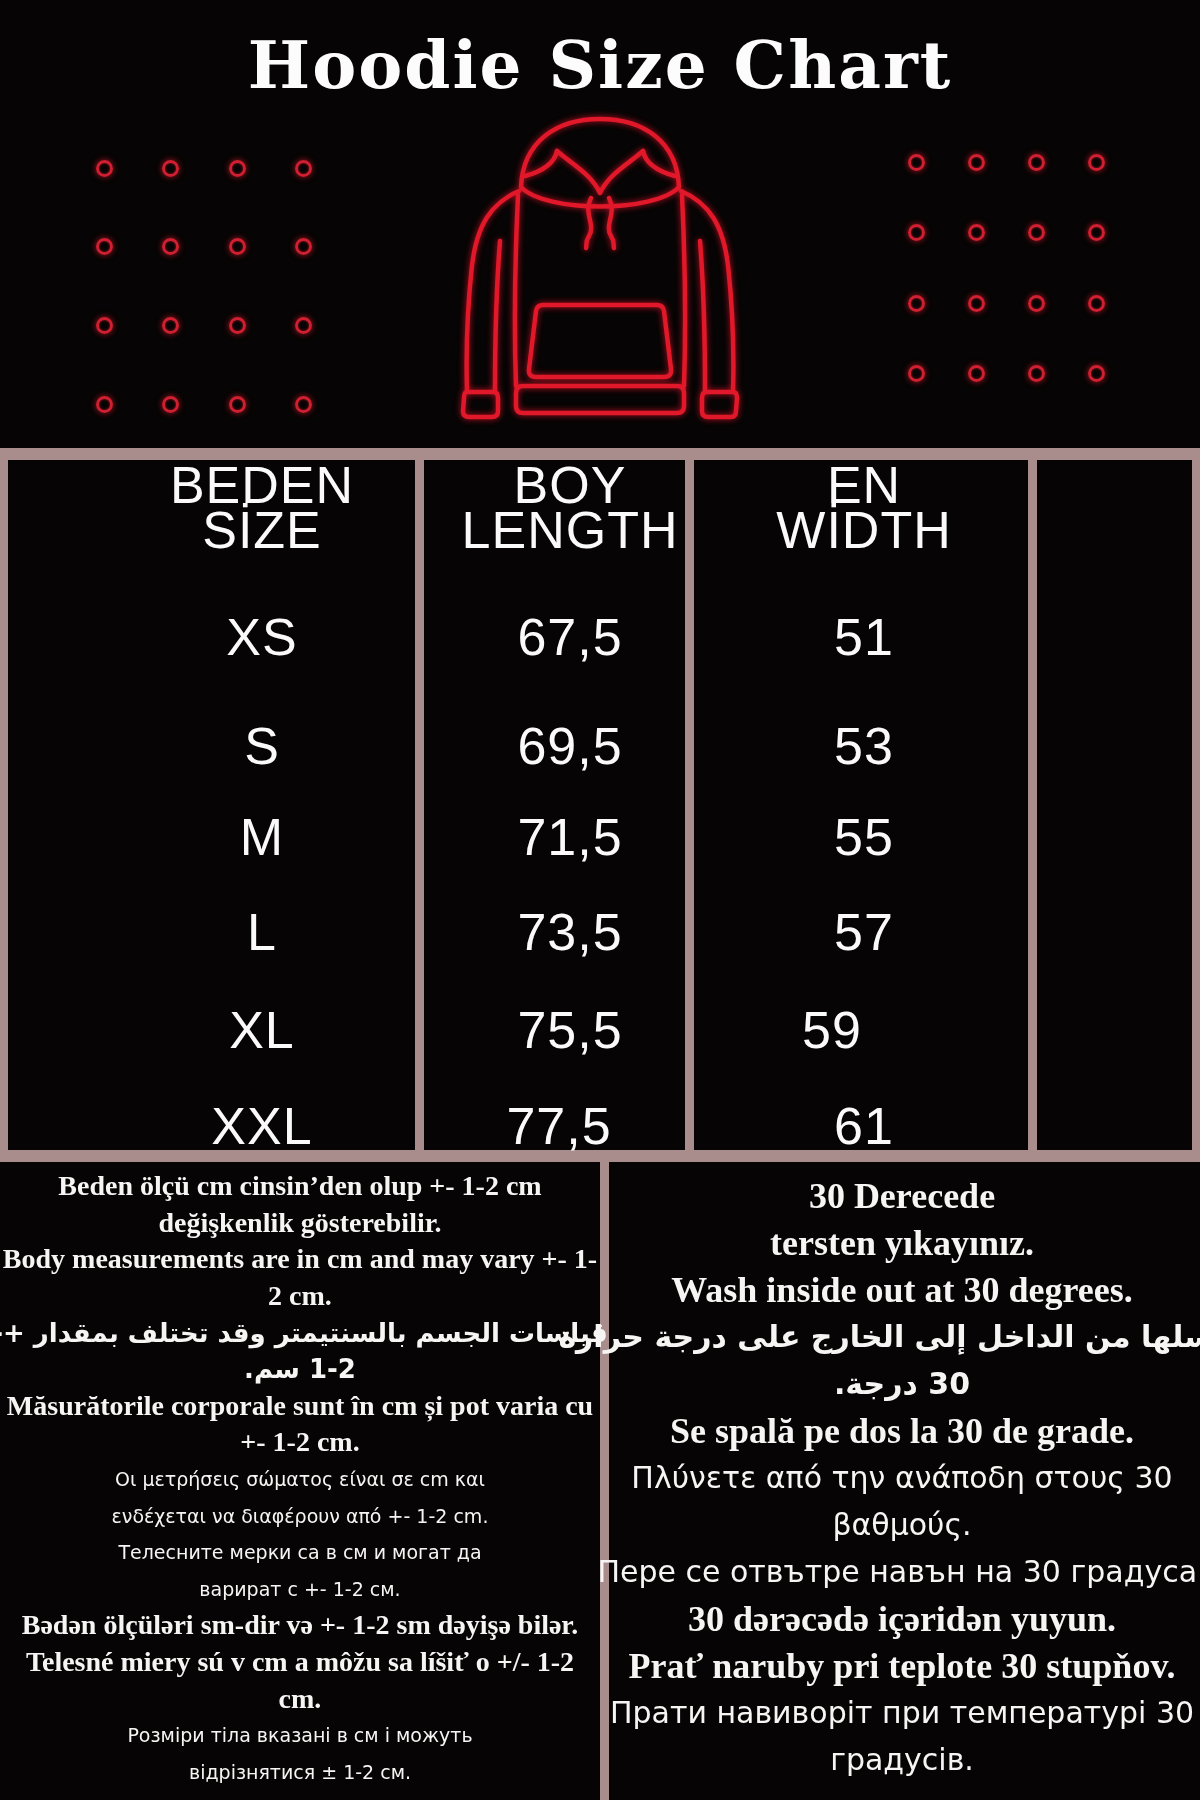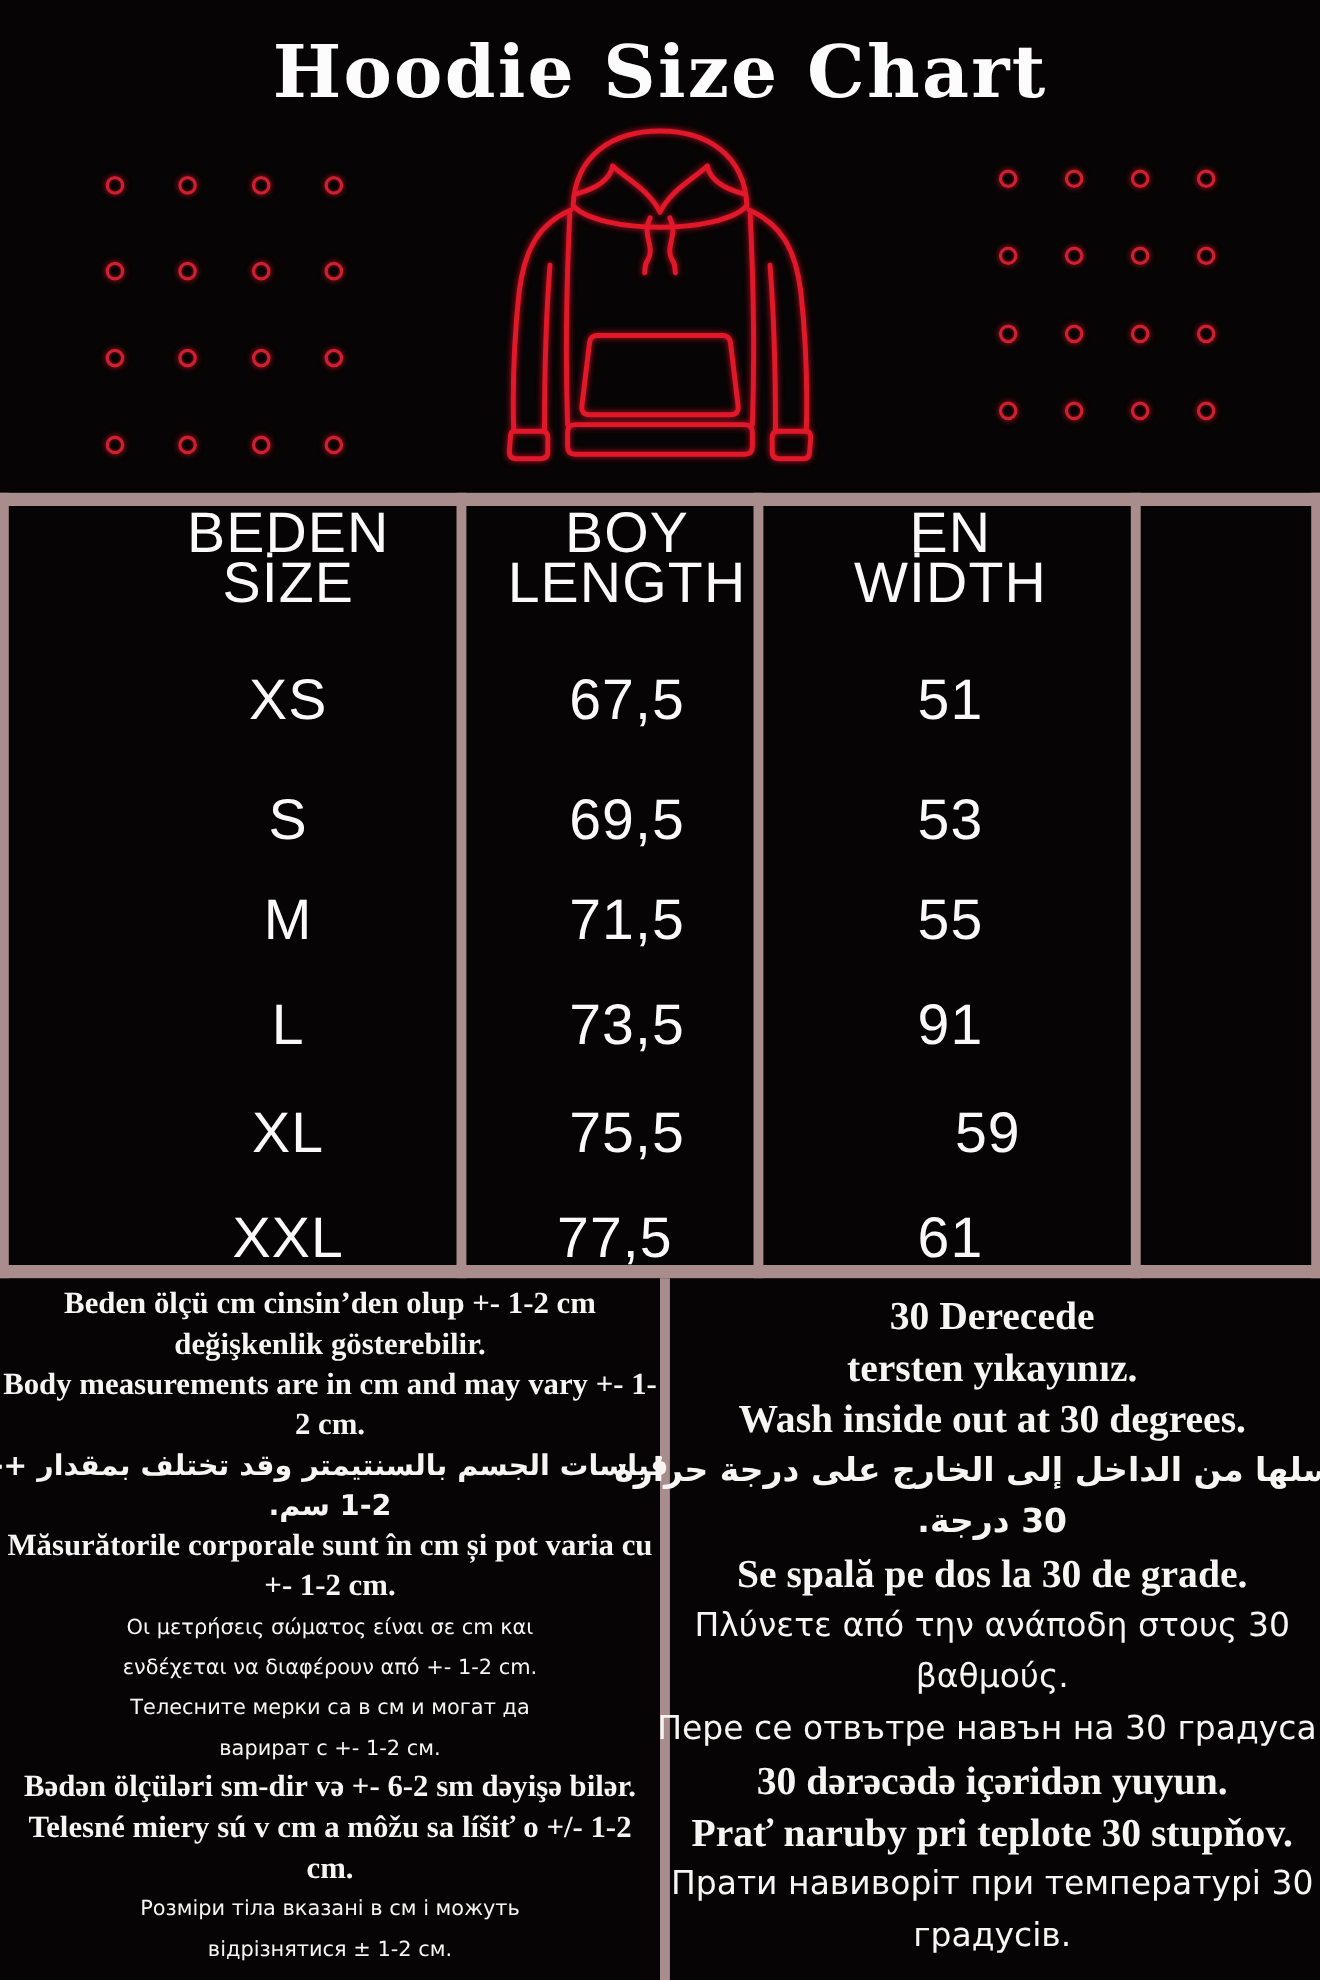--- a/index.html
+++ b/index.html
@@ -150,26 +150,26 @@
         <div class="td" style="left: 714px; width: 300px; top: 686px;">53</div>
       </div>
       <div>
         <div class="td" style="left: 82px; width: 360px; top: 777px;">M</div>
         <div class="td" style="left: 445px; width: 250px; top: 777px;">71,5</div>
         <div class="td" style="left: 714px; width: 300px; top: 777px;">55</div>
       </div>
       <div>
         <div class="td" style="left: 82px; width: 360px; top: 872px;">L</div>
         <div class="td" style="left: 445px; width: 250px; top: 872px;">73,5</div>
-        <div class="td" style="left: 714px; width: 300px; top: 872px;">91</div>
+        <div class="td" style="left: 714px; width: 300px; top: 872px;">57</div>
       </div>
       <div>
         <div class="td" style="left: 82px; width: 360px; top: 970px;">XL</div>
         <div class="td" style="left: 445px; width: 250px; top: 970px;">75,5</div>
-        <div class="td" style="left: 748px; width: 300px; top: 970px;">59</div>
+        <div class="td" style="left: 682px; width: 300px; top: 970px;">59</div>
       </div>
       <div>
         <div class="td" style="left: 82px; width: 360px; top: 1066px;">XXL</div>
         <div class="td" style="left: 434px; width: 250px; top: 1066px;">77,5</div>
         <div class="td" style="left: 714px; width: 300px; top: 1066px;">61</div>
       </div>
     </div>
 </div>
 
 <div>
@@ -180,21 +180,21 @@
       <div class="note-line s-latin">Body measurements are in cm and may vary +- 1-</div>
       <div class="note-line s-latin">2 cm.</div>
       <div class="note-line s-ar" dir="rtl">قياسات الجسم بالسنتيمتر وقد تختلف بمقدار +-</div>
       <div class="note-line s-ar" dir="rtl">1-2 سم.</div>
       <div class="note-line s-latin">Măsurătorile corporale sunt în cm și pot varia cu</div>
       <div class="note-line s-latin">+- 1-2 cm.</div>
       <div class="note-line s-greek">Οι μετρήσεις σώματος είναι σε cm και</div>
       <div class="note-line s-greek">ενδέχεται να διαφέρουν από +- 1-2 cm.</div>
       <div class="note-line s-cyr">Телесните мерки са в см и могат да</div>
       <div class="note-line s-cyr">варират с +- 1-2 см.</div>
-      <div class="note-line s-latin">Bədən ölçüləri sm-dir və +- 6-2 sm dəyişə bilər.</div>
+      <div class="note-line s-latin">Bədən ölçüləri sm-dir və +- 1-2 sm dəyişə bilər.</div>
       <div class="note-line s-latin">Telesné miery sú v cm a môžu sa líšiť o +/- 1-2</div>
       <div class="note-line s-latin">cm.</div>
       <div class="note-line s-cyr">Розміри тіла вказані в см і можуть</div>
       <div class="note-line s-cyr">відрізнятися ± 1-2 см.</div>
     </div>
   <div class="abs" id="notes-right">
       <div class="note-line s-latin">30 Derecede</div>
       <div class="note-line s-latin">tersten yıkayınız.</div>
       <div class="note-line s-latin">Wash inside out at 30 degrees.</div>
       <div class="note-line s-ar" dir="rtl">اغسلها من الداخل إلى الخارج على درجة حرارة</div>

